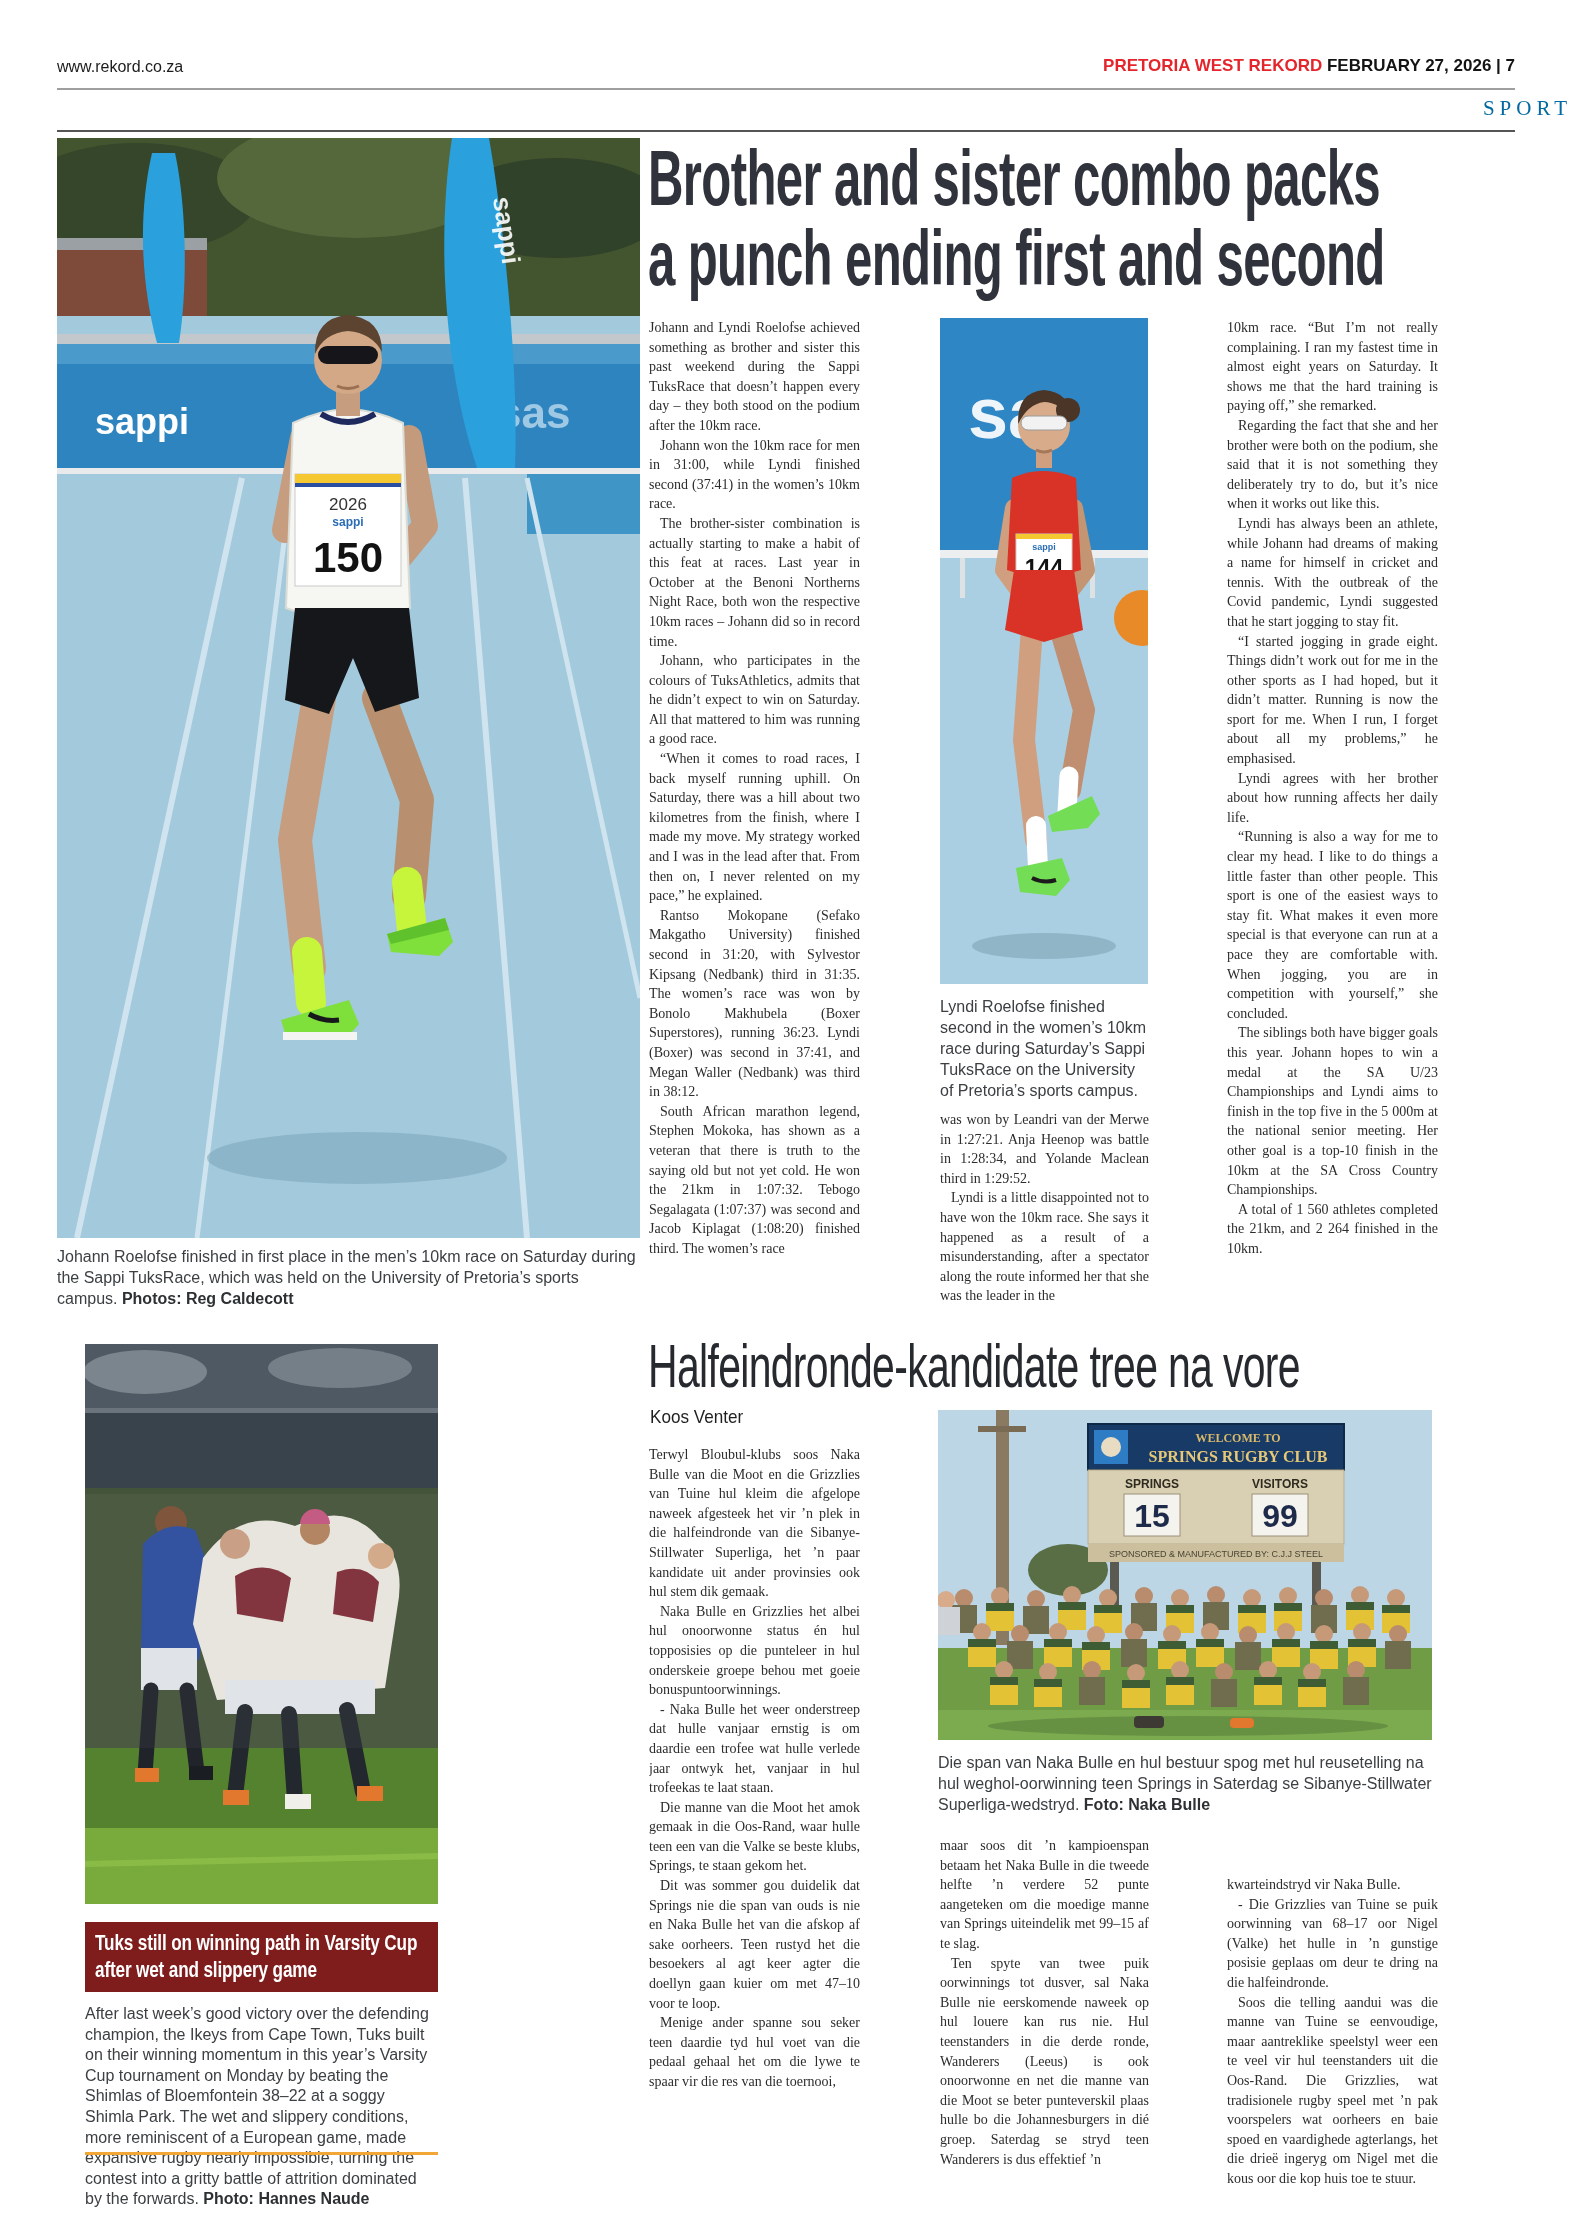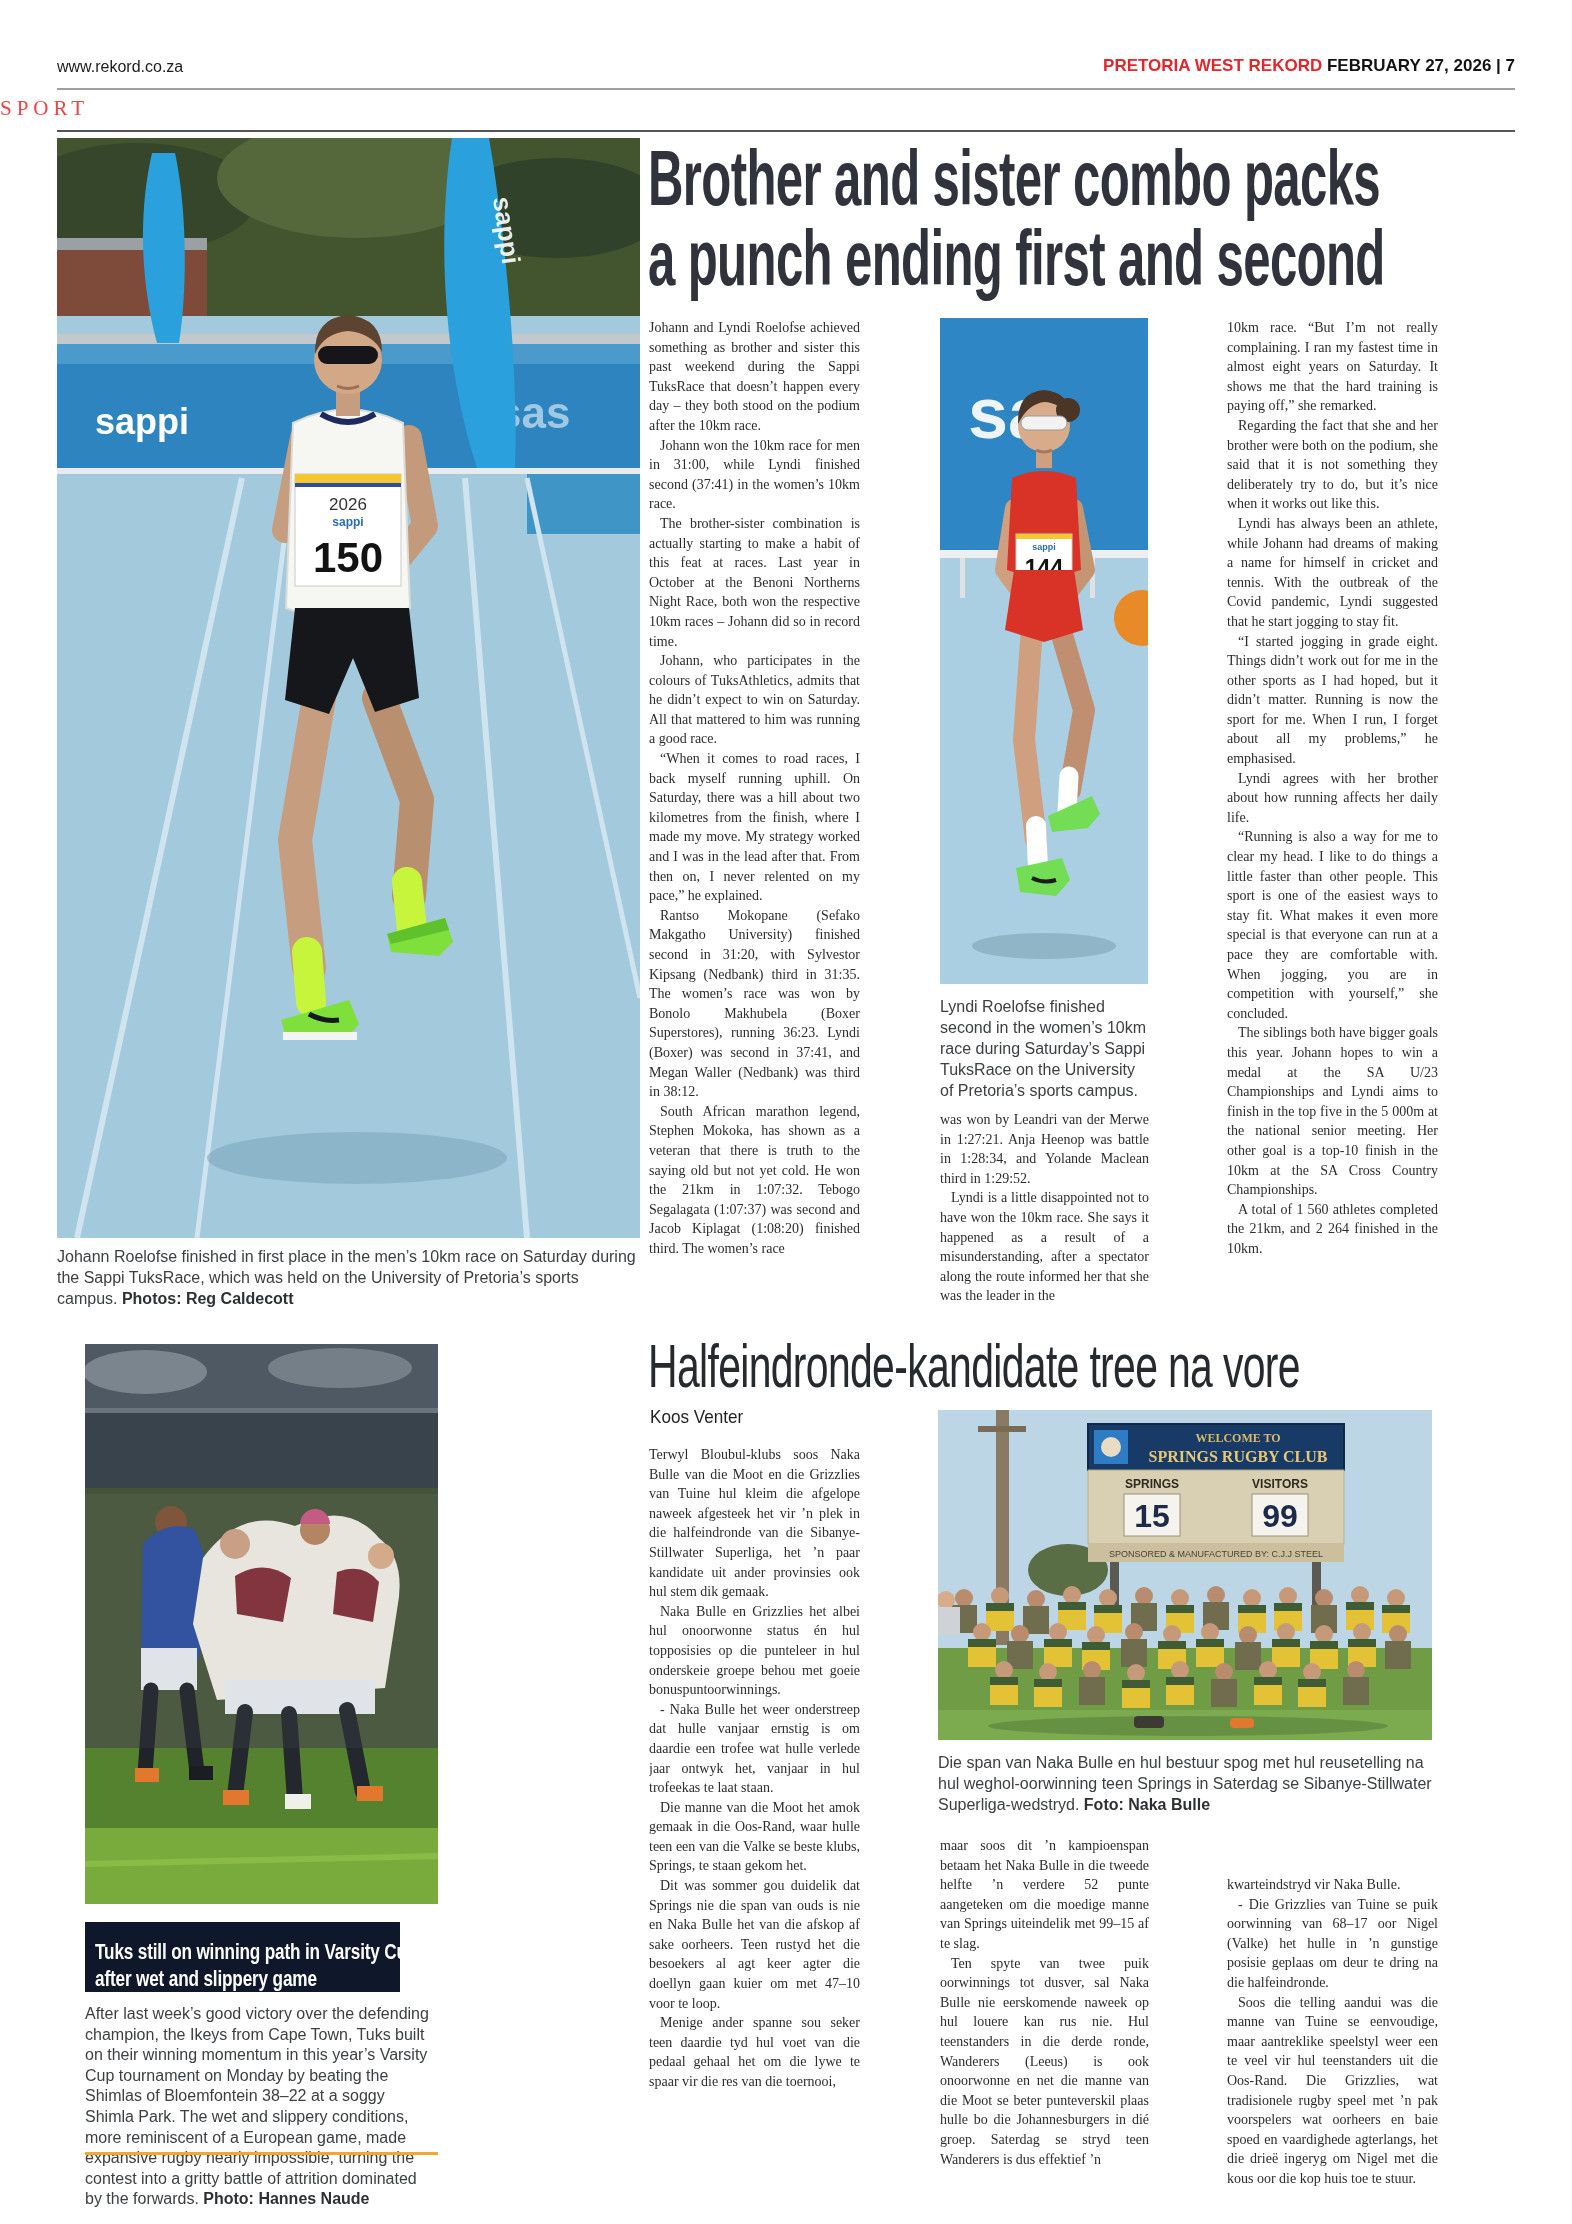--- a/index.html
+++ b/index.html
@@ -6,22 +6,22 @@
   .page{position:relative;width:1572px;height:2224px;background:#ffffff;overflow:hidden;
         font-family:"Liberation Sans",sans-serif;color:#222;}
   .abs{position:absolute;}
 
   
   .hdr-url{left:57px;top:58px;font-size:16px;color:#1c1c1c;}
   .hdr-right{right:57px;top:56px;font-size:17px;font-weight:bold;white-space:nowrap;}
   .hdr-brand{color:#e4262c;}
   .hdr-date{color:#141414;}
   .rule1{left:57px;right:57px;top:88px;height:2px;background:#9f9f9f;}
-  .sport{left:0;right:0;top:96px;text-align:left;font-family:"Liberation Serif",serif;
-         font-size:21px;letter-spacing:5px;color:#ef4444;}
+  .sport{left:0;right:0;top:96px;text-align:right;font-family:"Liberation Serif",serif;
+         font-size:21px;letter-spacing:5px;color:#0369a1;}
   .rule2{left:57px;right:57px;top:130px;height:2px;background:#555;}
 
   
   .h1-wrap{left:648px;top:138px;width:870px;color:#30333b;}
   .h1-line{font-size:78px;font-weight:bold;line-height:80px;letter-spacing:-1px;
            transform:scaleX(0.63);transform-origin:0 50%;white-space:nowrap;}
   .h2-wrap{left:648px;top:1334px;width:800px;color:#26292e;}
   .h2-line{font-size:62px;font-weight:400;line-height:64px;letter-spacing:-1px;
            transform:scaleX(0.66);transform-origin:0 50%;white-space:nowrap;}
   .byline{left:650px;top:1406px;font-size:19px;color:#1f1f1f;transform:scaleX(0.9);transform-origin:0 0;}
@@ -34,22 +34,22 @@
 
   
   .cap{font-size:16px;line-height:21px;color:#3c4043;}
   .cap b{color:#2e3134;}
 
   
   .ph{overflow:hidden;background:#9cc3d8;}
   .ph svg{display:block;}
 
   
-  .tuks-box{left:85px;top:1922px;width:315px;height:70px;background:#0f172a;
-            color:#ffffff;padding:16px 0 0 10px;box-sizing:border-box;}
+  .tuks-box{left:85px;top:1922px;width:353px;height:70px;background:#7f1d1d;
+            color:#ffffff;padding:7px 0 0 10px;box-sizing:border-box;}
   .tuks-line{font-size:22px;font-weight:bold;line-height:27px;letter-spacing:-0.2px;
              transform:scaleX(0.78);transform-origin:0 50%;white-space:nowrap;}
   .orange-rule{left:85px;top:2152px;width:353px;height:3px;background:#f2a636;}
 </style>
 </head>
 <body>
 
 <div class="page">
 
   <div class="abs hdr-url">www.rekord.co.za</div>

